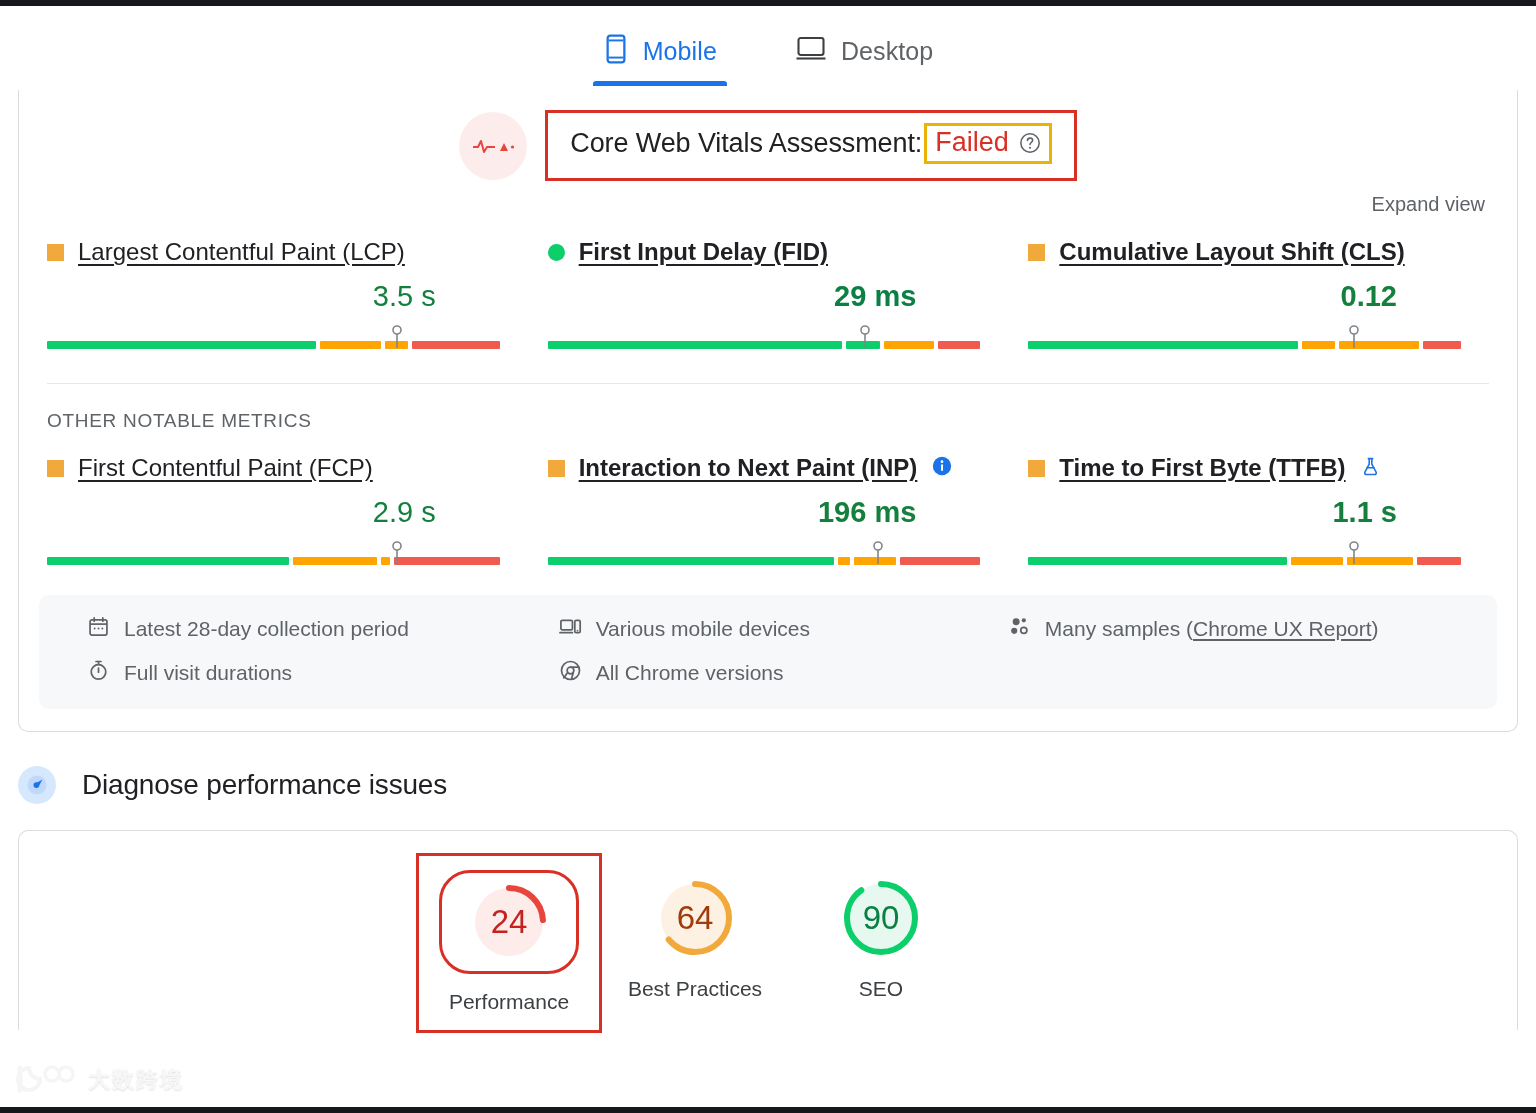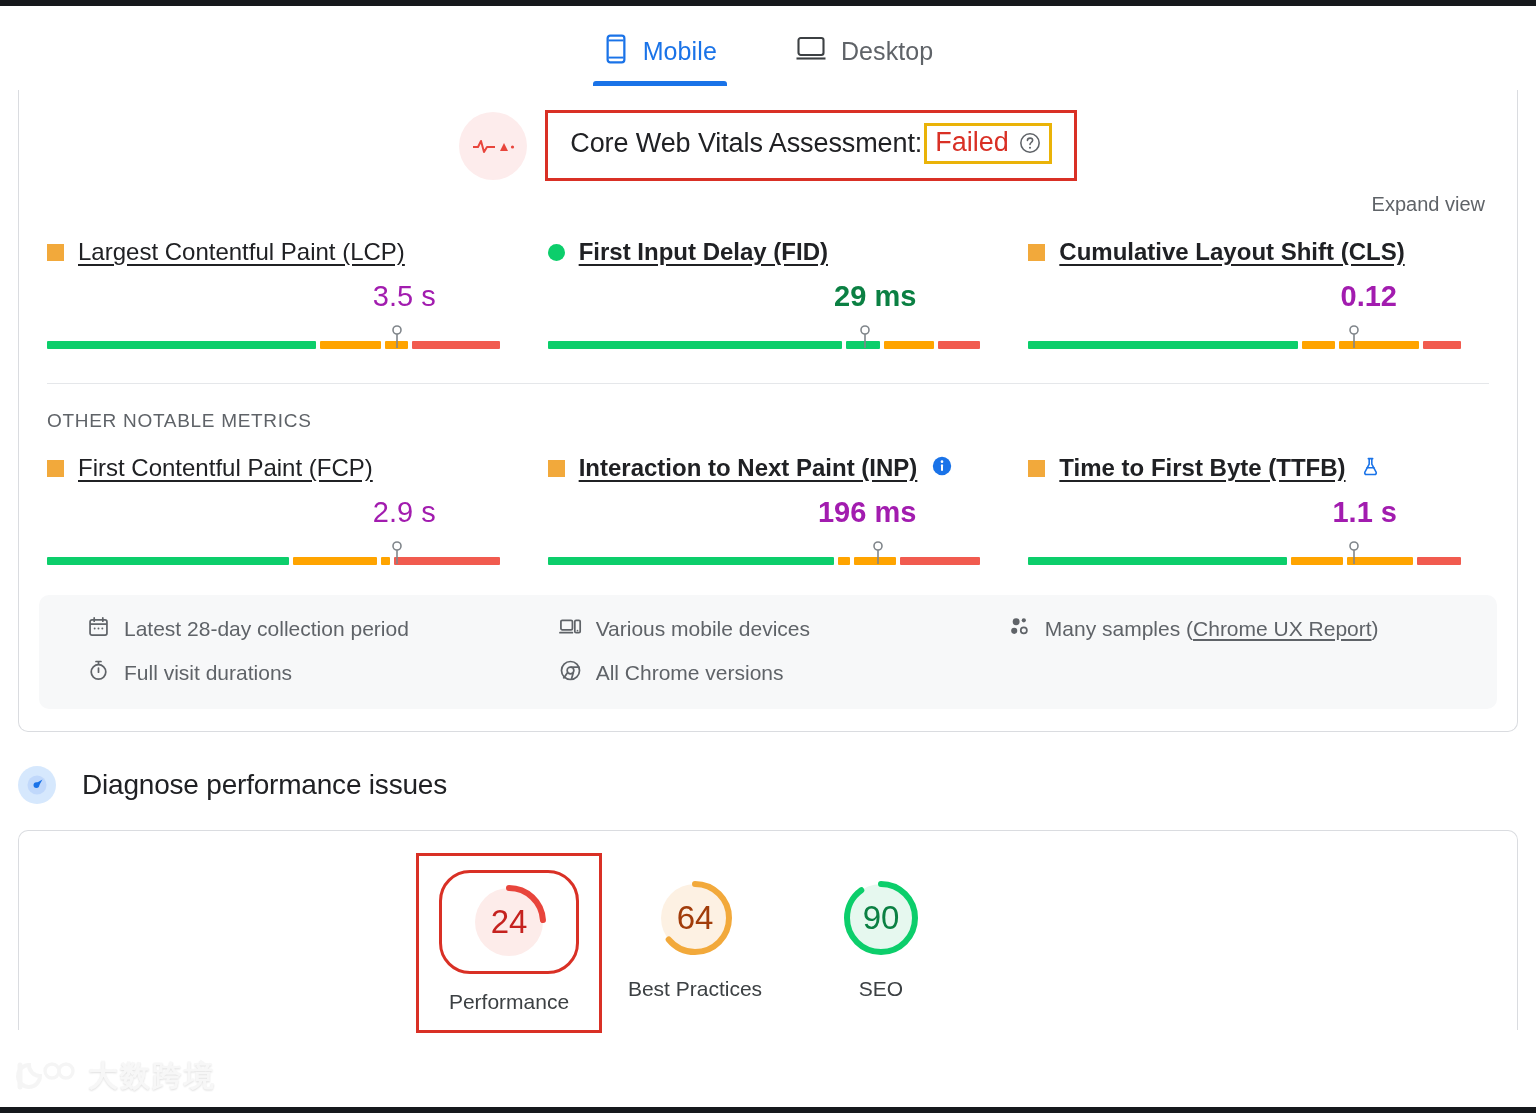--- a/index.html
+++ b/index.html
@@ -163,21 +163,21 @@
   .ttfb-flask {
     width: 21px; height: 21px; flex: none;
   }
   .metric-value {
     font-size: 29px;
     text-align: right;
     padding-right: 78px;
     margin-top: 14px;
     margin-bottom: 6px;
   }
-  .val-orange { color: #a21caf; }
+  .val-orange { color: #15803d; }
   .val-green  { color: #0b8043; }
 
   
   .bar-wrap { position: relative; height: 28px; margin-top: 12px; }
   .bar {
     display: flex;
     gap: 4px;
     height: 8px;
     align-items: center;
     position: absolute;
@@ -319,21 +319,21 @@
     position: absolute;
     left: 14px;
     bottom: 10px;
     display: flex;
     align-items: center;
     gap: 10px;
     opacity: .72;
     pointer-events: none;
   }
   .wm-text {
-    font-size: 30px;
+    font-size: 22px;
     font-weight: bold;
     color: #f4f4f4;
     letter-spacing: 2px;
     text-shadow: 0 1px 2px rgba(0,0,0,.18);
   }
 </style>
 </head>
 <body>
 
 <div id="screen">

